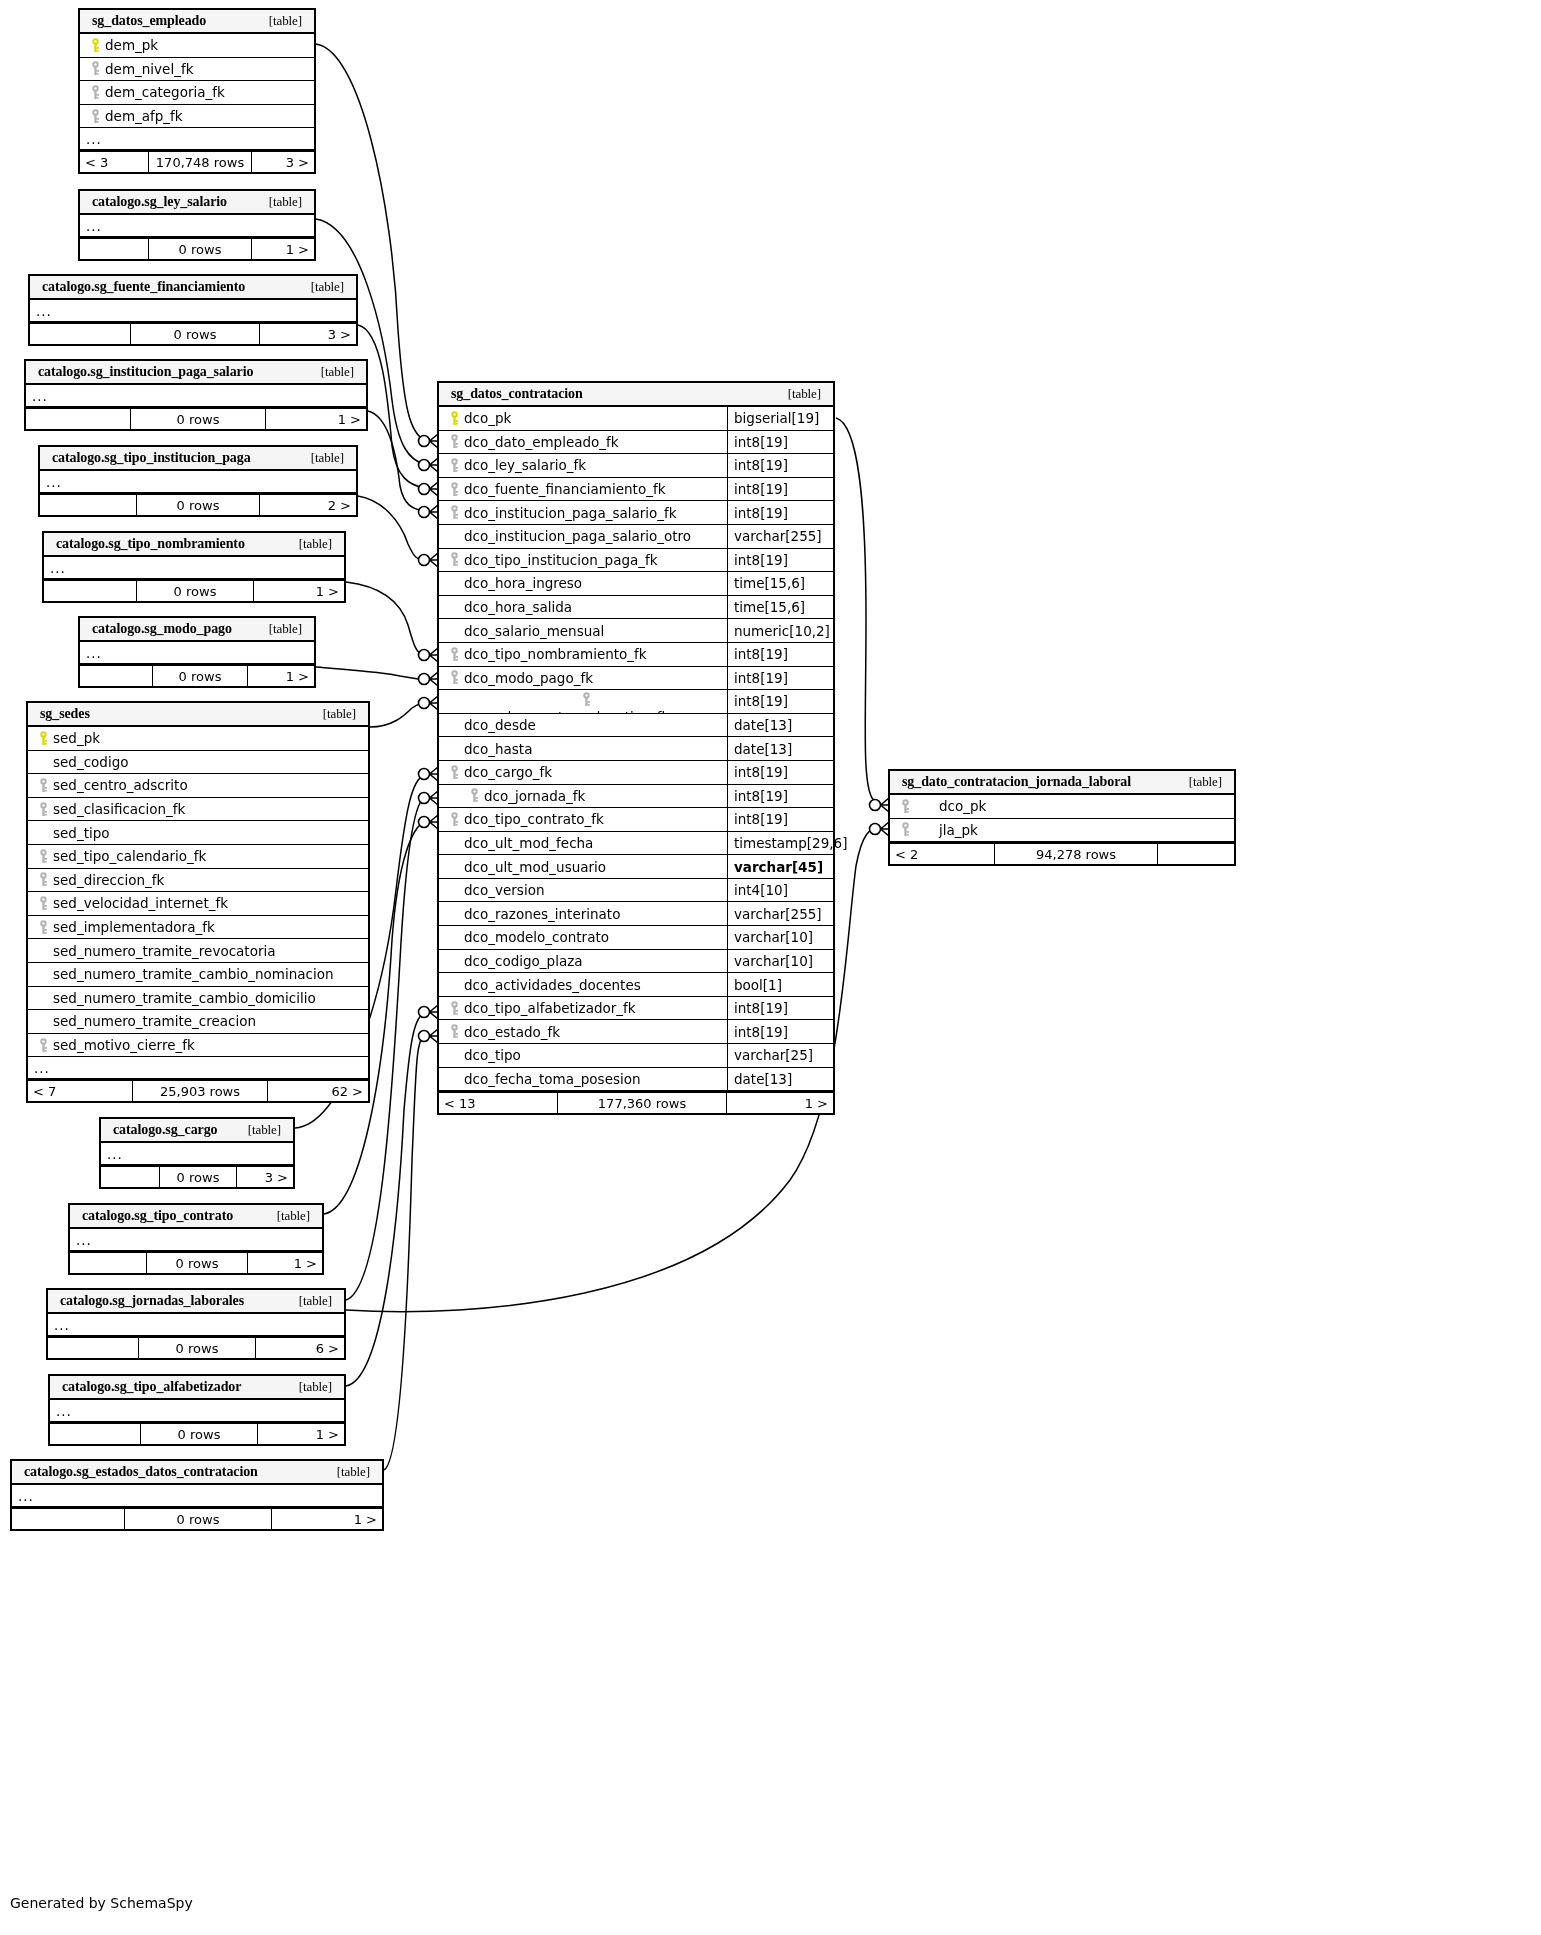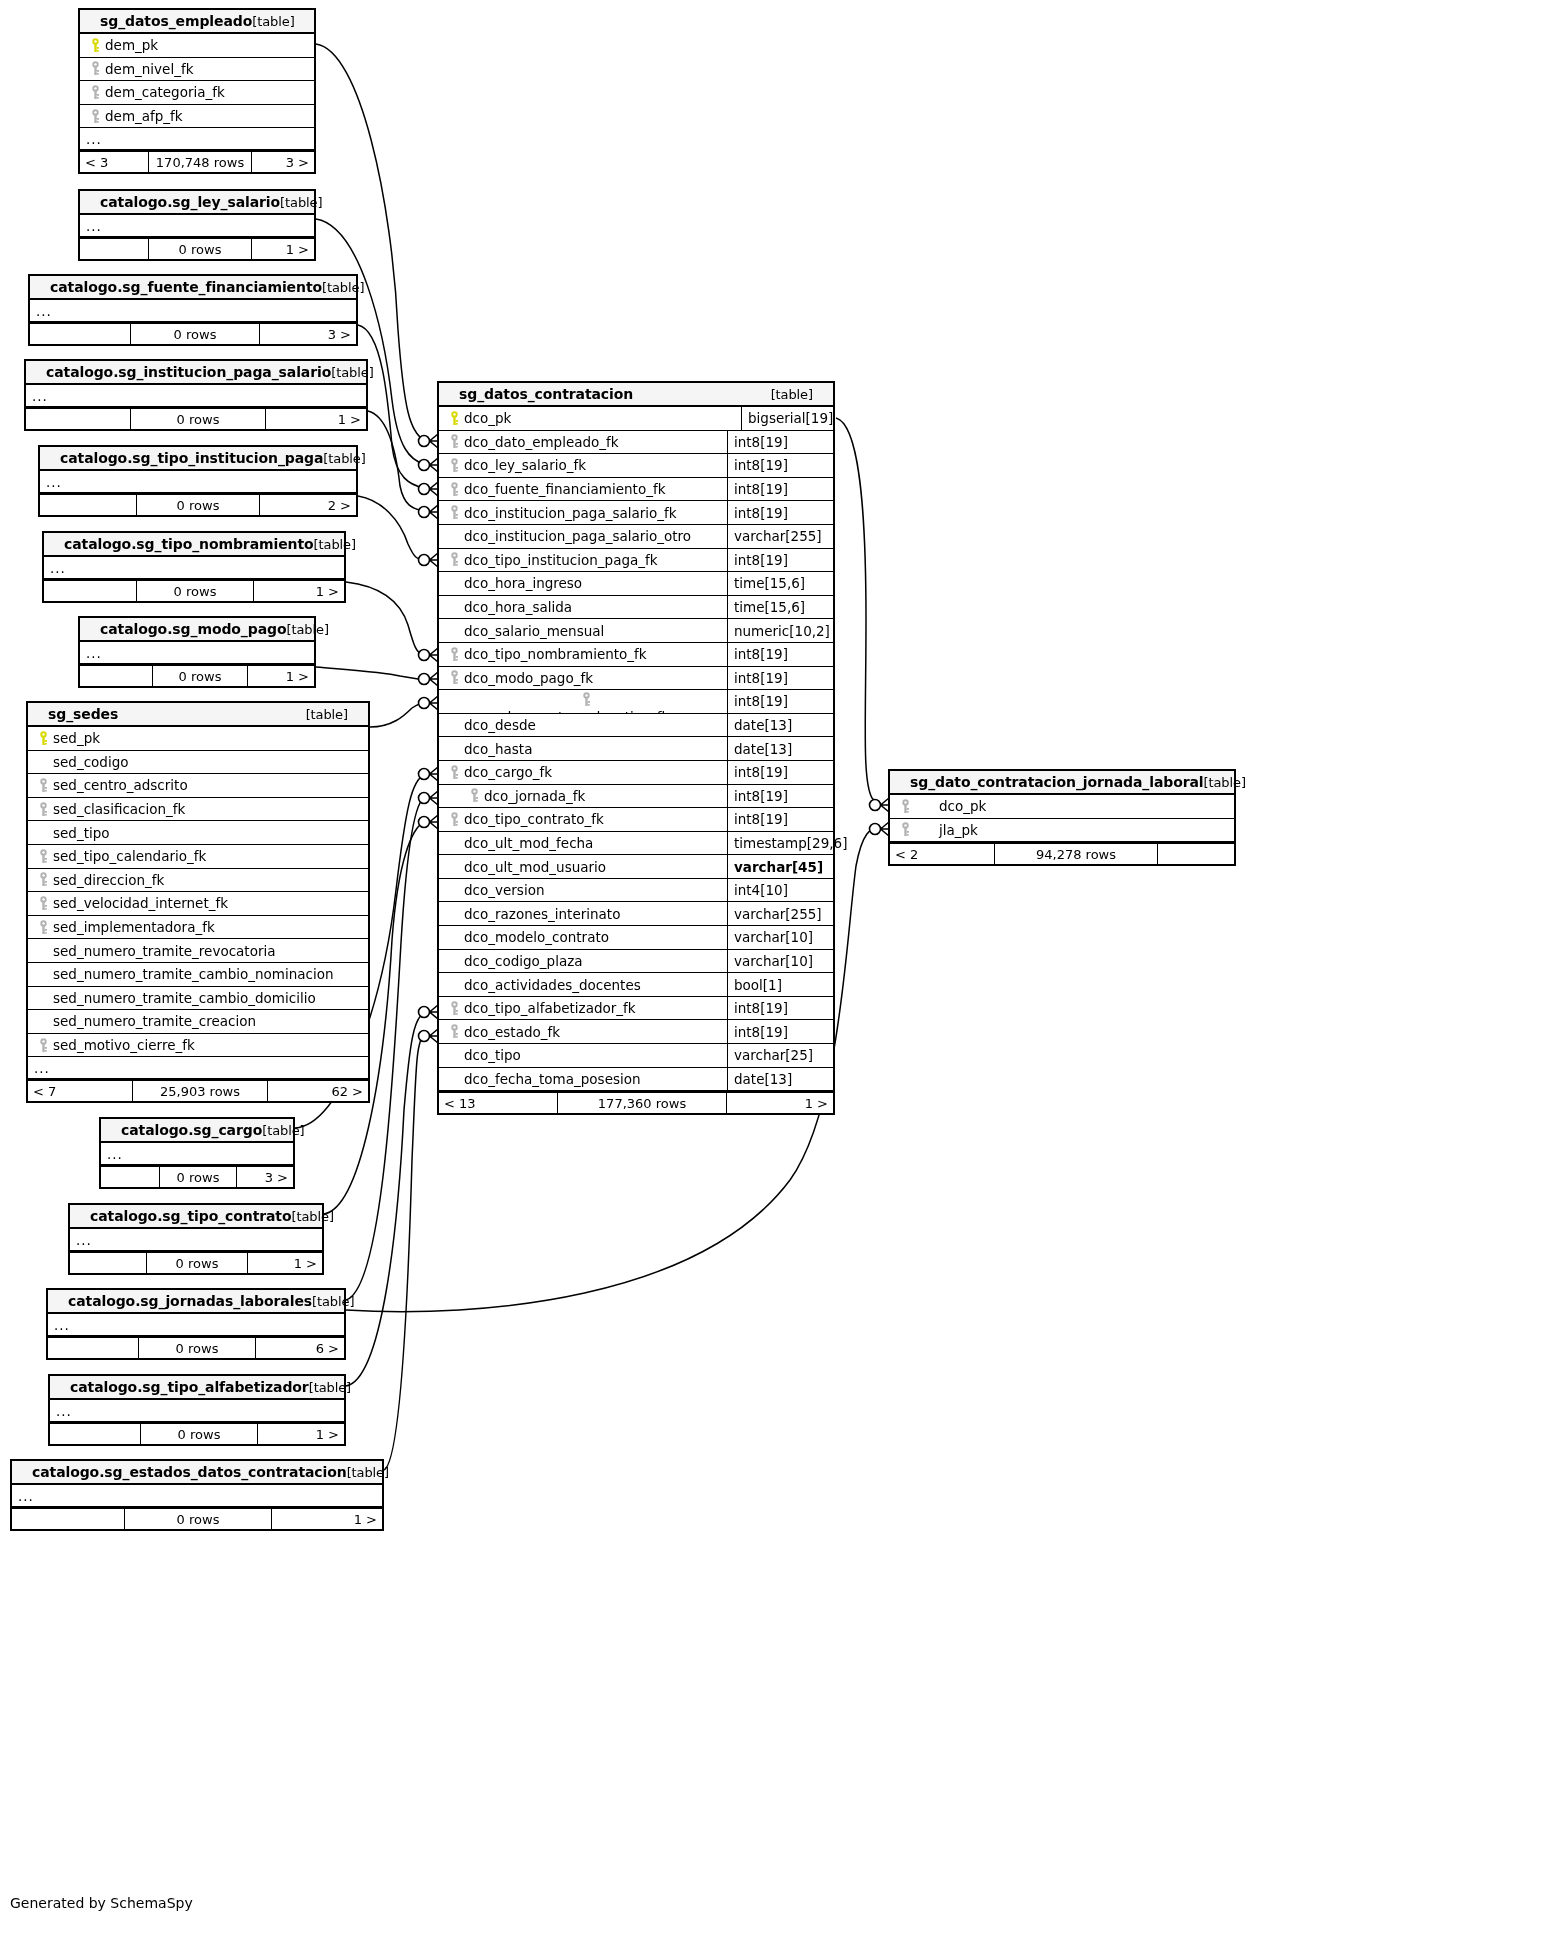--- a/index.html
+++ b/index.html
@@ -37,25 +37,26 @@
     box-sizing: border-box;
     z-index: 2;
   }
   .thead {
     display: flex;
     align-items: center;
     justify-content: space-between;
     background: #f5f5f5;
     border-bottom: 2px solid #000;
     box-sizing: border-box;
-    padding: 0 20px;
+    padding: 0 12px;
     height: 24px;
     font-weight: bold;
     font-size: 14px;
     letter-spacing: -0.1px;
+    font-family: Liberation Serif, serif;
   }
   .thead .ttag {
     font-weight: normal;
     font-size: 13px;
   }
   .trow {
     display: flex;
     align-items: stretch;
     border-bottom: 1px solid #000;
     box-sizing: border-box;
@@ -565,21 +566,21 @@
               <svg class="keyicon" width="9" height="15" viewBox="0 0 9 15" aria-hidden="true">
                 <circle cx="4.5" cy="3.4" r="3.2" fill="#d9d900"></circle>
                 <circle cx="4.5" cy="3.4" r="1.2" fill="#ffffff"></circle>
                 <rect x="3.3" y="5.5" width="2.4" height="8.5" fill="#d9d900"></rect>
                 <rect x="5.7" y="9.0" width="2.3" height="1.8" fill="#d9d900"></rect>
                 <rect x="5.7" y="12.0" width="2.0" height="1.7" fill="#d9d900"></rect>
               </svg>
             </span>
             <span>dco_pk</span>
           </div>
-          <div class="ctype" style="width: 92px;">
+          <div class="ctype" style="width: 106px;">
             <span>bigserial[19]</span>
           </div>
         </div>
         <div class="trow">
           <div class="cname" style="width: 288px;">
             <span class="keyslot">
               <svg class="keyicon" width="9" height="15" viewBox="0 0 9 15" aria-hidden="true">
                 <circle cx="4.5" cy="3.4" r="3.2" fill="#b3b3b3"></circle>
                 <circle cx="4.5" cy="3.4" r="1.2" fill="#ffffff"></circle>
                 <rect x="3.3" y="5.5" width="2.4" height="8.5" fill="#b3b3b3"></rect>

